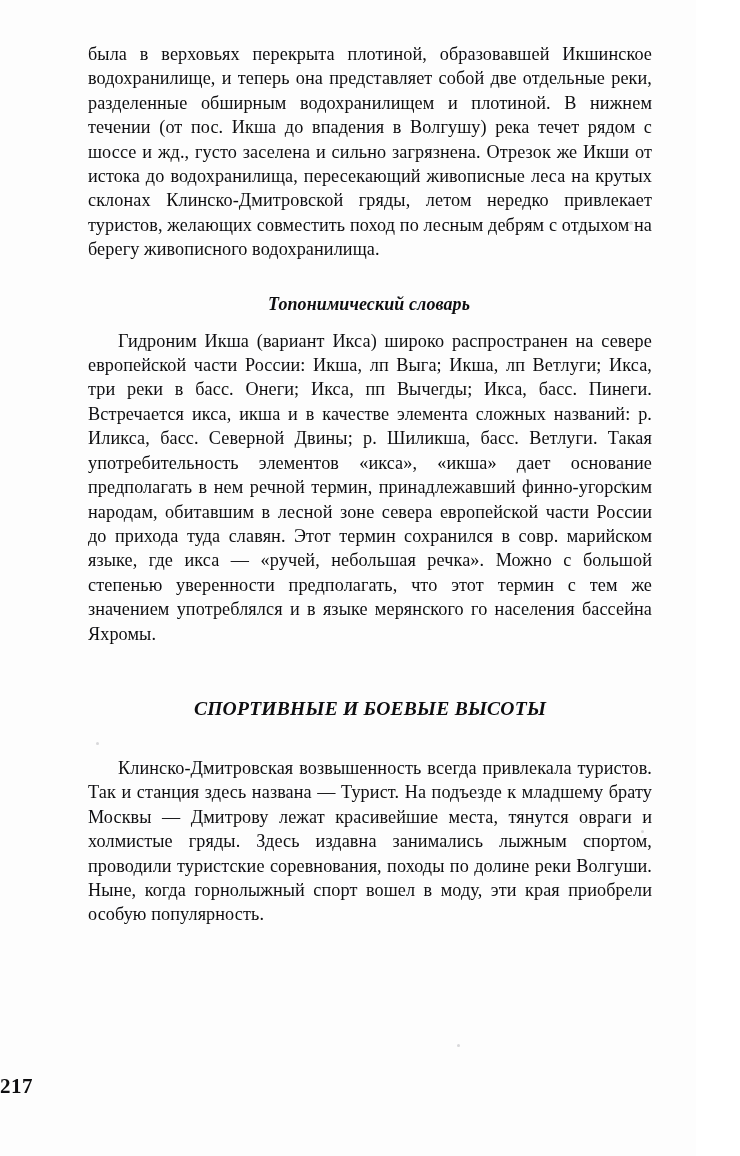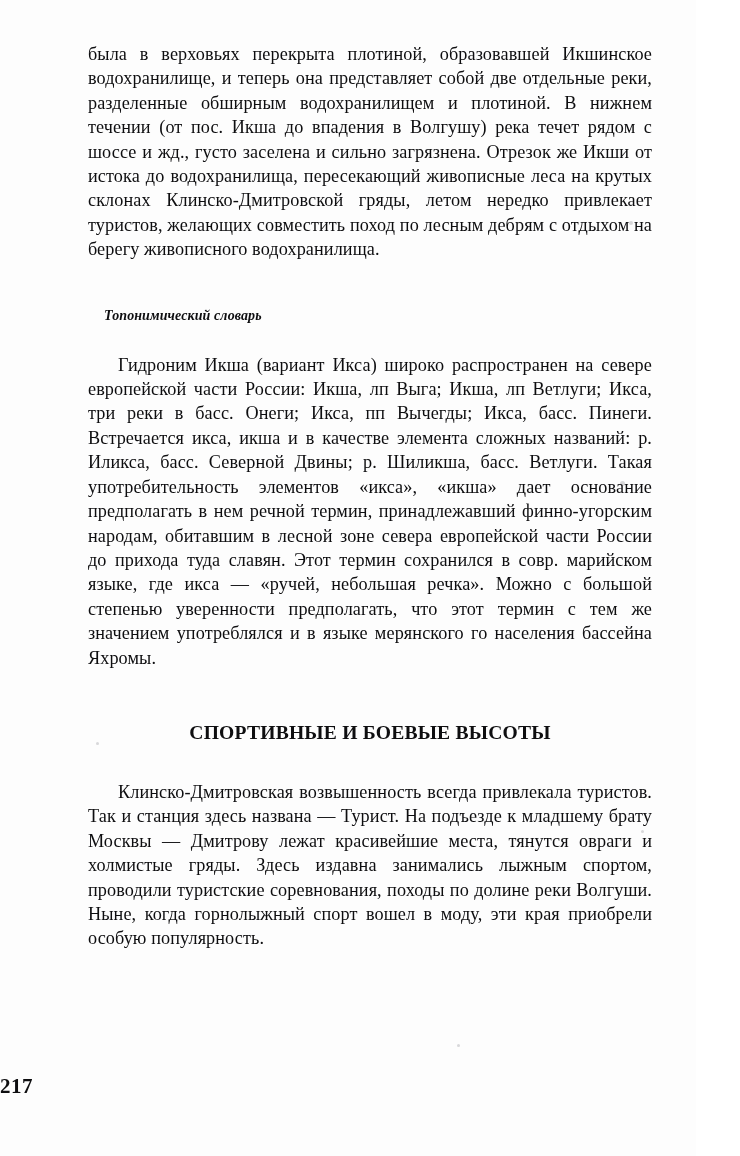--- a/index.html
+++ b/index.html
@@ -33,41 +33,42 @@
     text-align: justify;
     text-justify: inter-word;
     font-size: 18.2px;
     line-height: 24.4px;
     letter-spacing: 0.1px;
   }
   p.indent {
     text-indent: 30px;
   }
   .dict-title {
-    margin: 16px;
-    text-align: left;
+    margin: 4px;
+    text-align: center;
     font-weight: bold;
     font-style: italic;
-    font-size: 14px;
+    font-size: 18px;
     line-height: 24px;
     padding-right: 2px;
   }
   .gap-before-dict {
     height: 26px;
   }
   .gap-after-dict {
     height: 9px;
   }
   .section-title {
     margin: 0;
     text-align: center;
     font-weight: bold;
     font-size: 19.6px;
     letter-spacing: 0.2px;
     line-height: 26px;
+    font-style: italic;
   }
   .gap-before-section {
     height: 50px;
   }
   .gap-after-section {
     height: 34px;
   }
   .gap-mid {
     height: 13px;
   }

